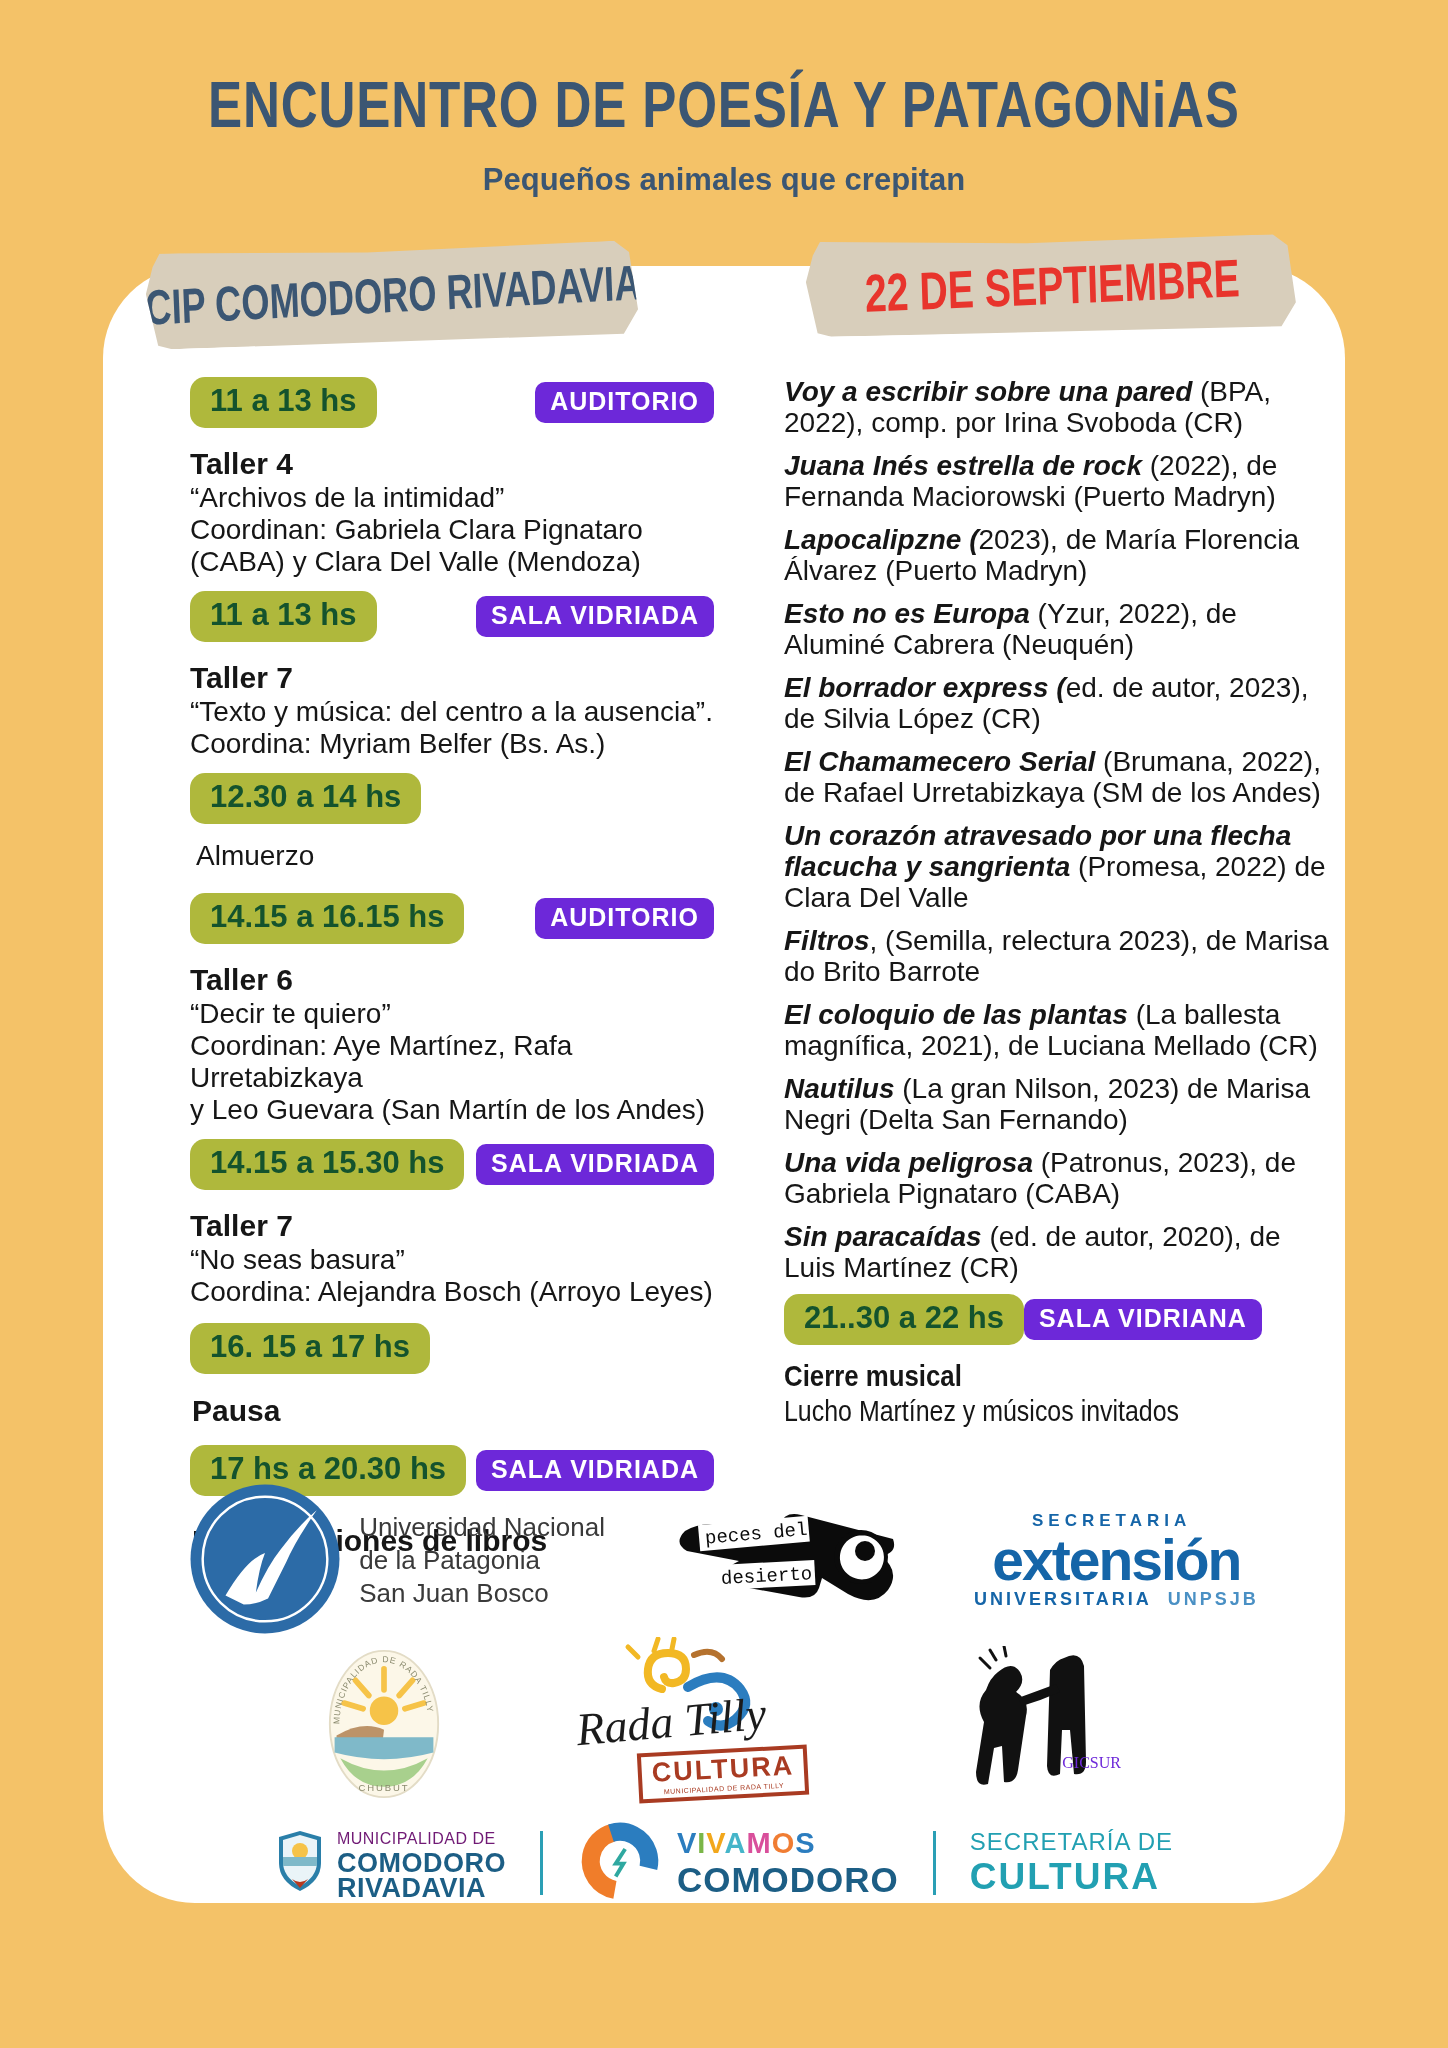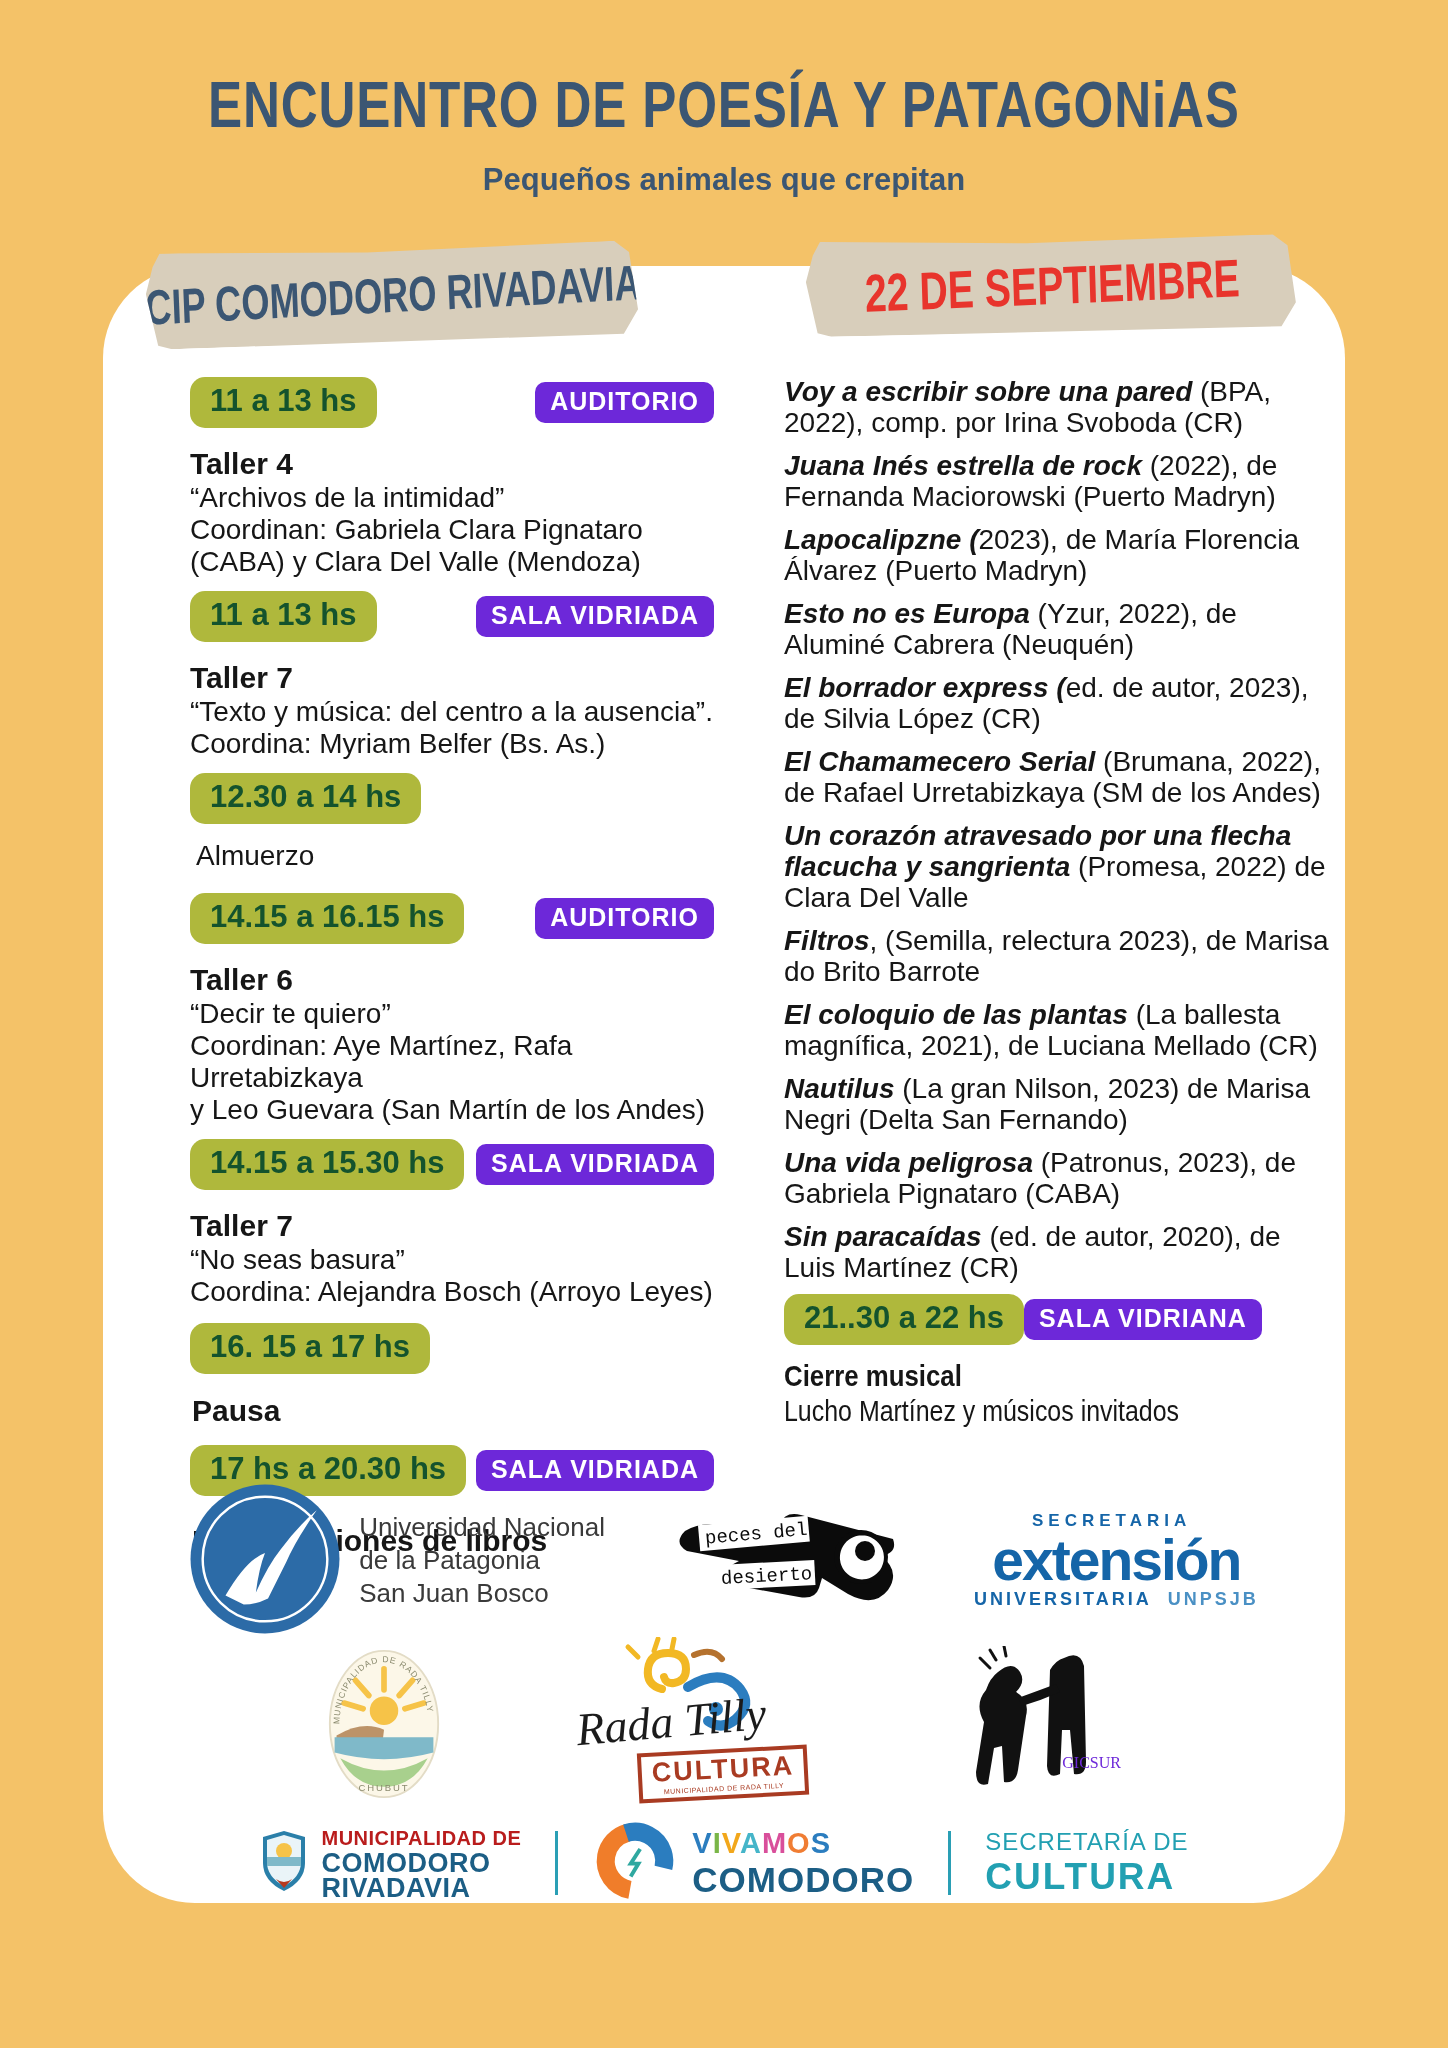--- a/index.html
+++ b/index.html
@@ -77,21 +77,21 @@
   .stamp { position:absolute; left:62px; top:112px; border:4px solid #A93B22; color:#A93B22;
     padding:1px 10px 3px; transform:rotate(-3deg); background:rgba(255,255,255,.65); text-align:center; }
   .stamp-main { font-size:27px; font-weight:bold; letter-spacing:2px; }
   .stamp-sub { font-size:7px; letter-spacing:.5px; }
 
   .gicsur { position:relative; width:175px; height:160px; }
   .gicsur-label { position:absolute; right:0; bottom:34px; font-family:"Liberation Serif", serif; font-size:16px; color:#6d28d9; }
 
   .muni-com { display:flex; align-items:center; gap:12px; }
   .muni-com-text { line-height:25px; }
-  .mc1 { font-size:20px; color:#b91c1c; letter-spacing:.5px; font-weight:bold; }
+  .mc1 { font-size:16px; color:#701a75; letter-spacing:.5px; font-weight:normal; }
   .mc2 { font-size:27px; color:#1C5E85; font-weight:bold; letter-spacing:.5px; }
   .vdiv { width:3px; height:64px; background:#2A9FB5; }
   .vivamos { display:flex; align-items:center; gap:14px; }
   .viv-l1 { font-size:29px; font-weight:bold; letter-spacing:1px; }
   .viv-l1 span:nth-child(1){color:#2B7DBF}.viv-l1 span:nth-child(2){color:#7AB648}
   .viv-l1 span:nth-child(3){color:#F2A71B}.viv-l1 span:nth-child(4){color:#45B5C9}
   .viv-l1 span:nth-child(5){color:#D94F9B}.viv-l1 span:nth-child(6){color:#F07D33}
   .viv-l1 span:nth-child(7){color:#2B7DBF}
   .viv-l2 { font-size:35px; font-weight:bold; color:#1C5E85; letter-spacing:1px; }
   .cult { color:#22A0B2; }

